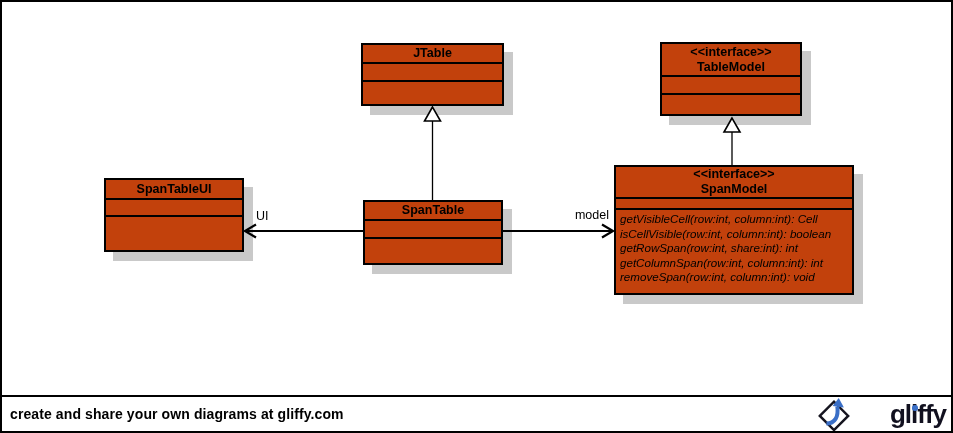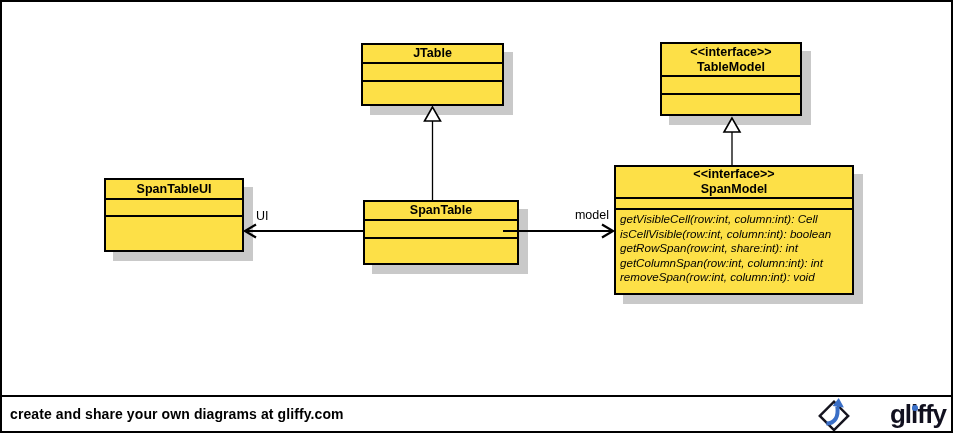--- a/index.html
+++ b/index.html
@@ -10,21 +10,21 @@
     background:#ffffff;
     border:2px solid #000;
     font-family:"Liberation Sans", sans-serif;
     overflow:hidden;
   }
   .diagram-area { position:absolute; inset:0; bottom:36px; }
 
   
   .uml-class {
     position:absolute;
-    background:#fde047;
+    background:#c2410c;
     border:2px solid #000;
     box-shadow:9px 9px 0 0 #c9c9c9;
     display:flex; flex-direction:column;
     z-index:2;
   }
   .cmp { width:100%; }
   .cmp + .cmp { border-top:2px solid #000; }
   .title {
     display:flex; flex-direction:column;
     align-items:center; justify-content:center;
@@ -96,21 +96,21 @@
     </div>
 
     <div class="uml-class" style="left:102px;top:176px;width:140px;height:74px;">
       <div class="cmp title" style="height:18px;">
         <span>SpanTableUI</span>
       </div>
       <div class="cmp" style="height:17px;"></div>
       <div class="cmp methods"></div>
     </div>
 
-    <div class="uml-class" style="left:361px;top:198px;width:156px;height:65px;">
+    <div class="uml-class" style="left:361px;top:198px;width:140px;height:65px;">
       <div class="cmp title" style="height:17px;">
         <span>SpanTable</span>
       </div>
       <div class="cmp" style="height:18px;"></div>
       <div class="cmp methods"></div>
     </div>
 
     <div class="uml-class" style="left:612px;top:163px;width:240px;height:130px;">
       <div class="cmp title" style="height:31px;">
         <span>&lt;&lt;interface&gt;&gt;</span>

